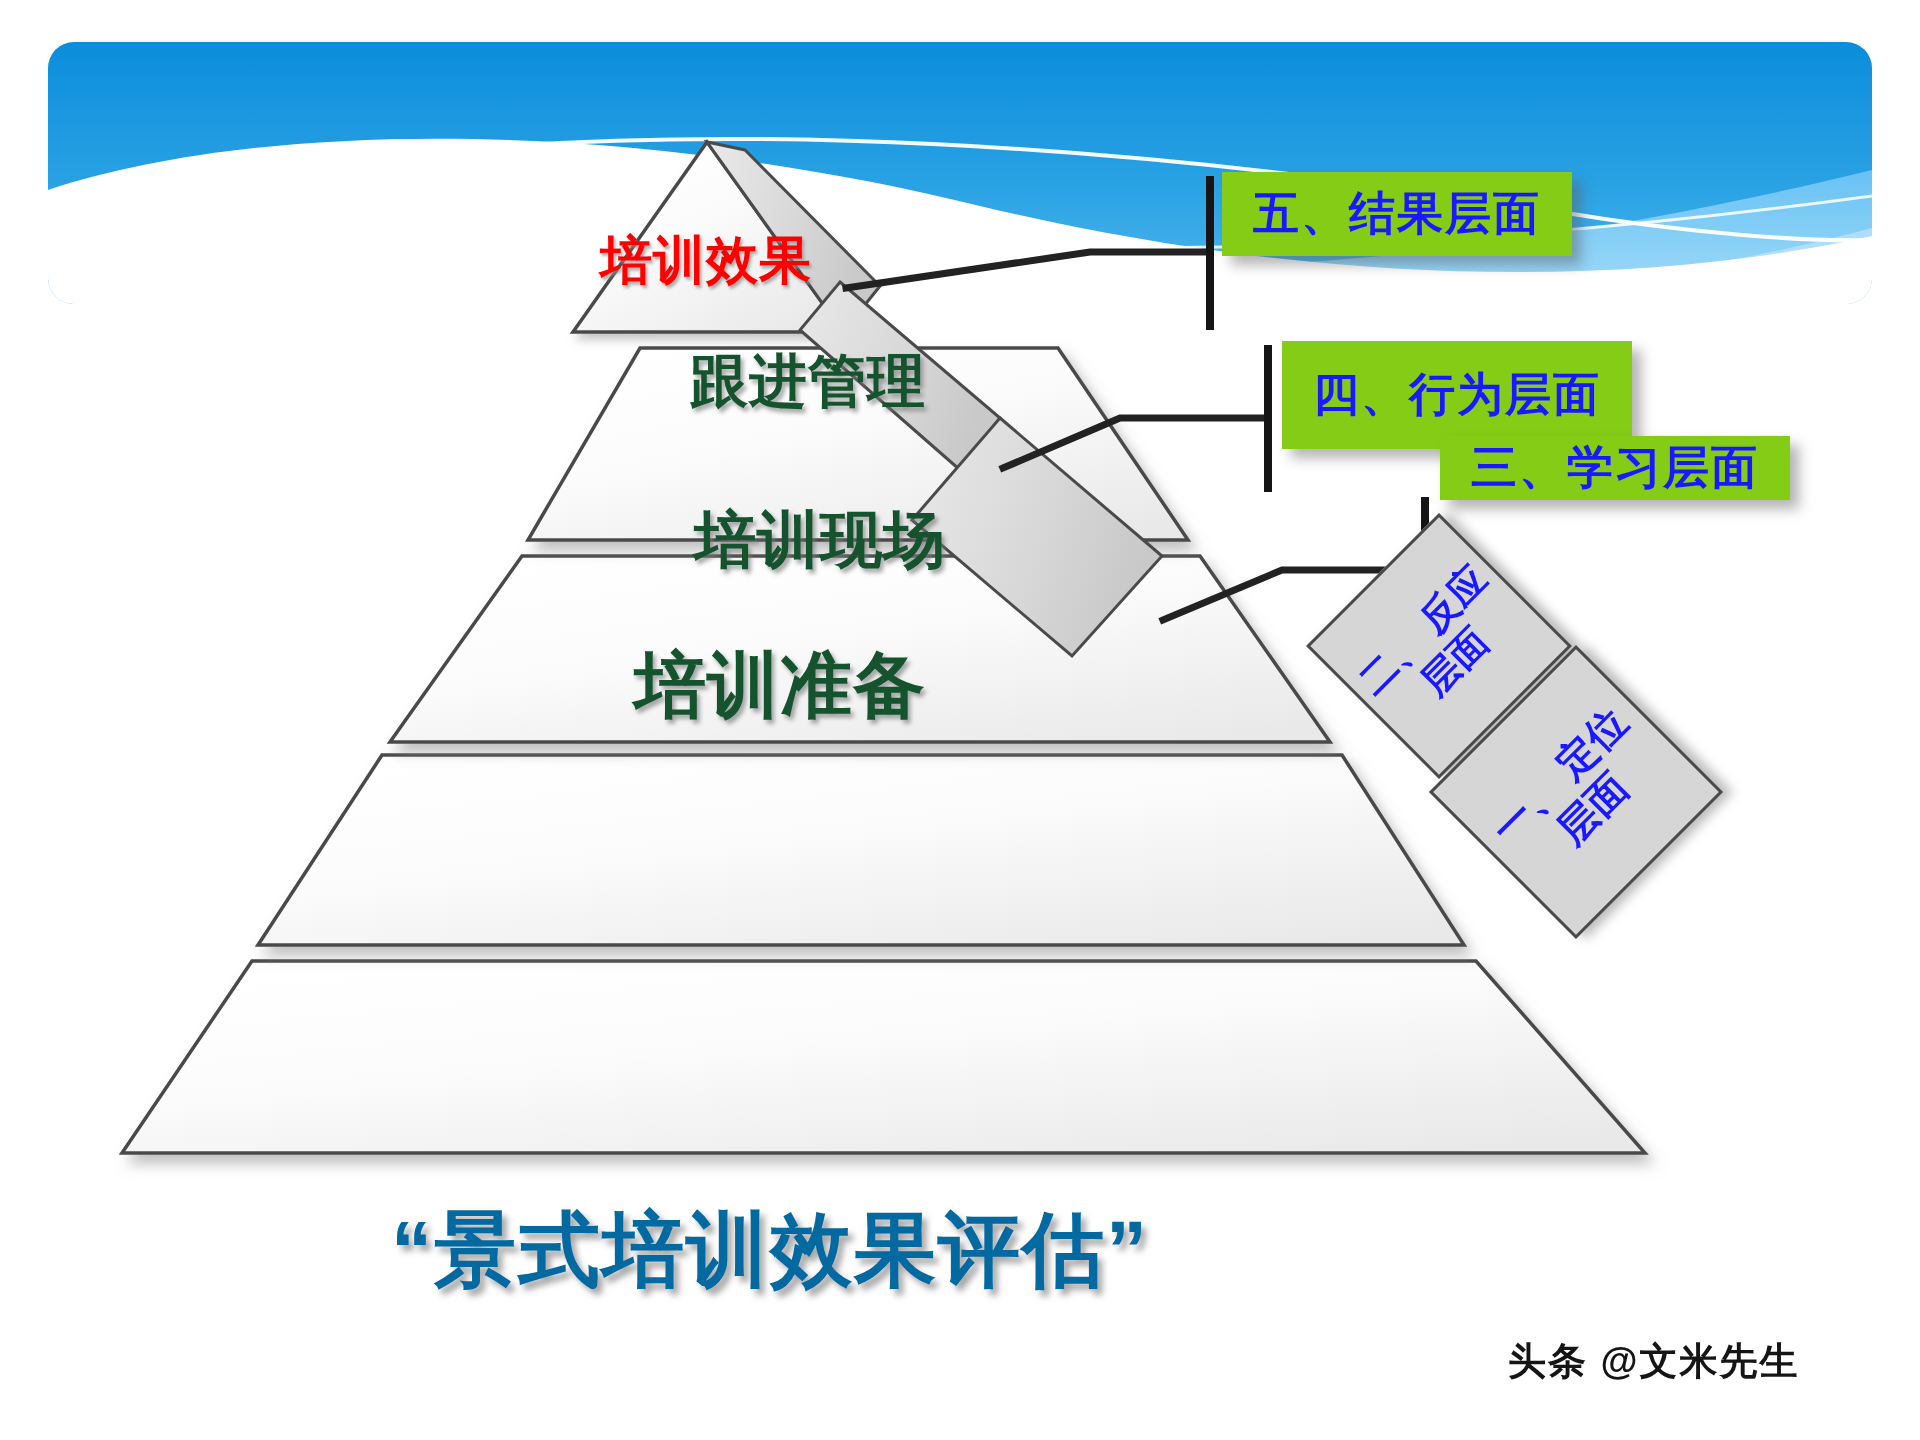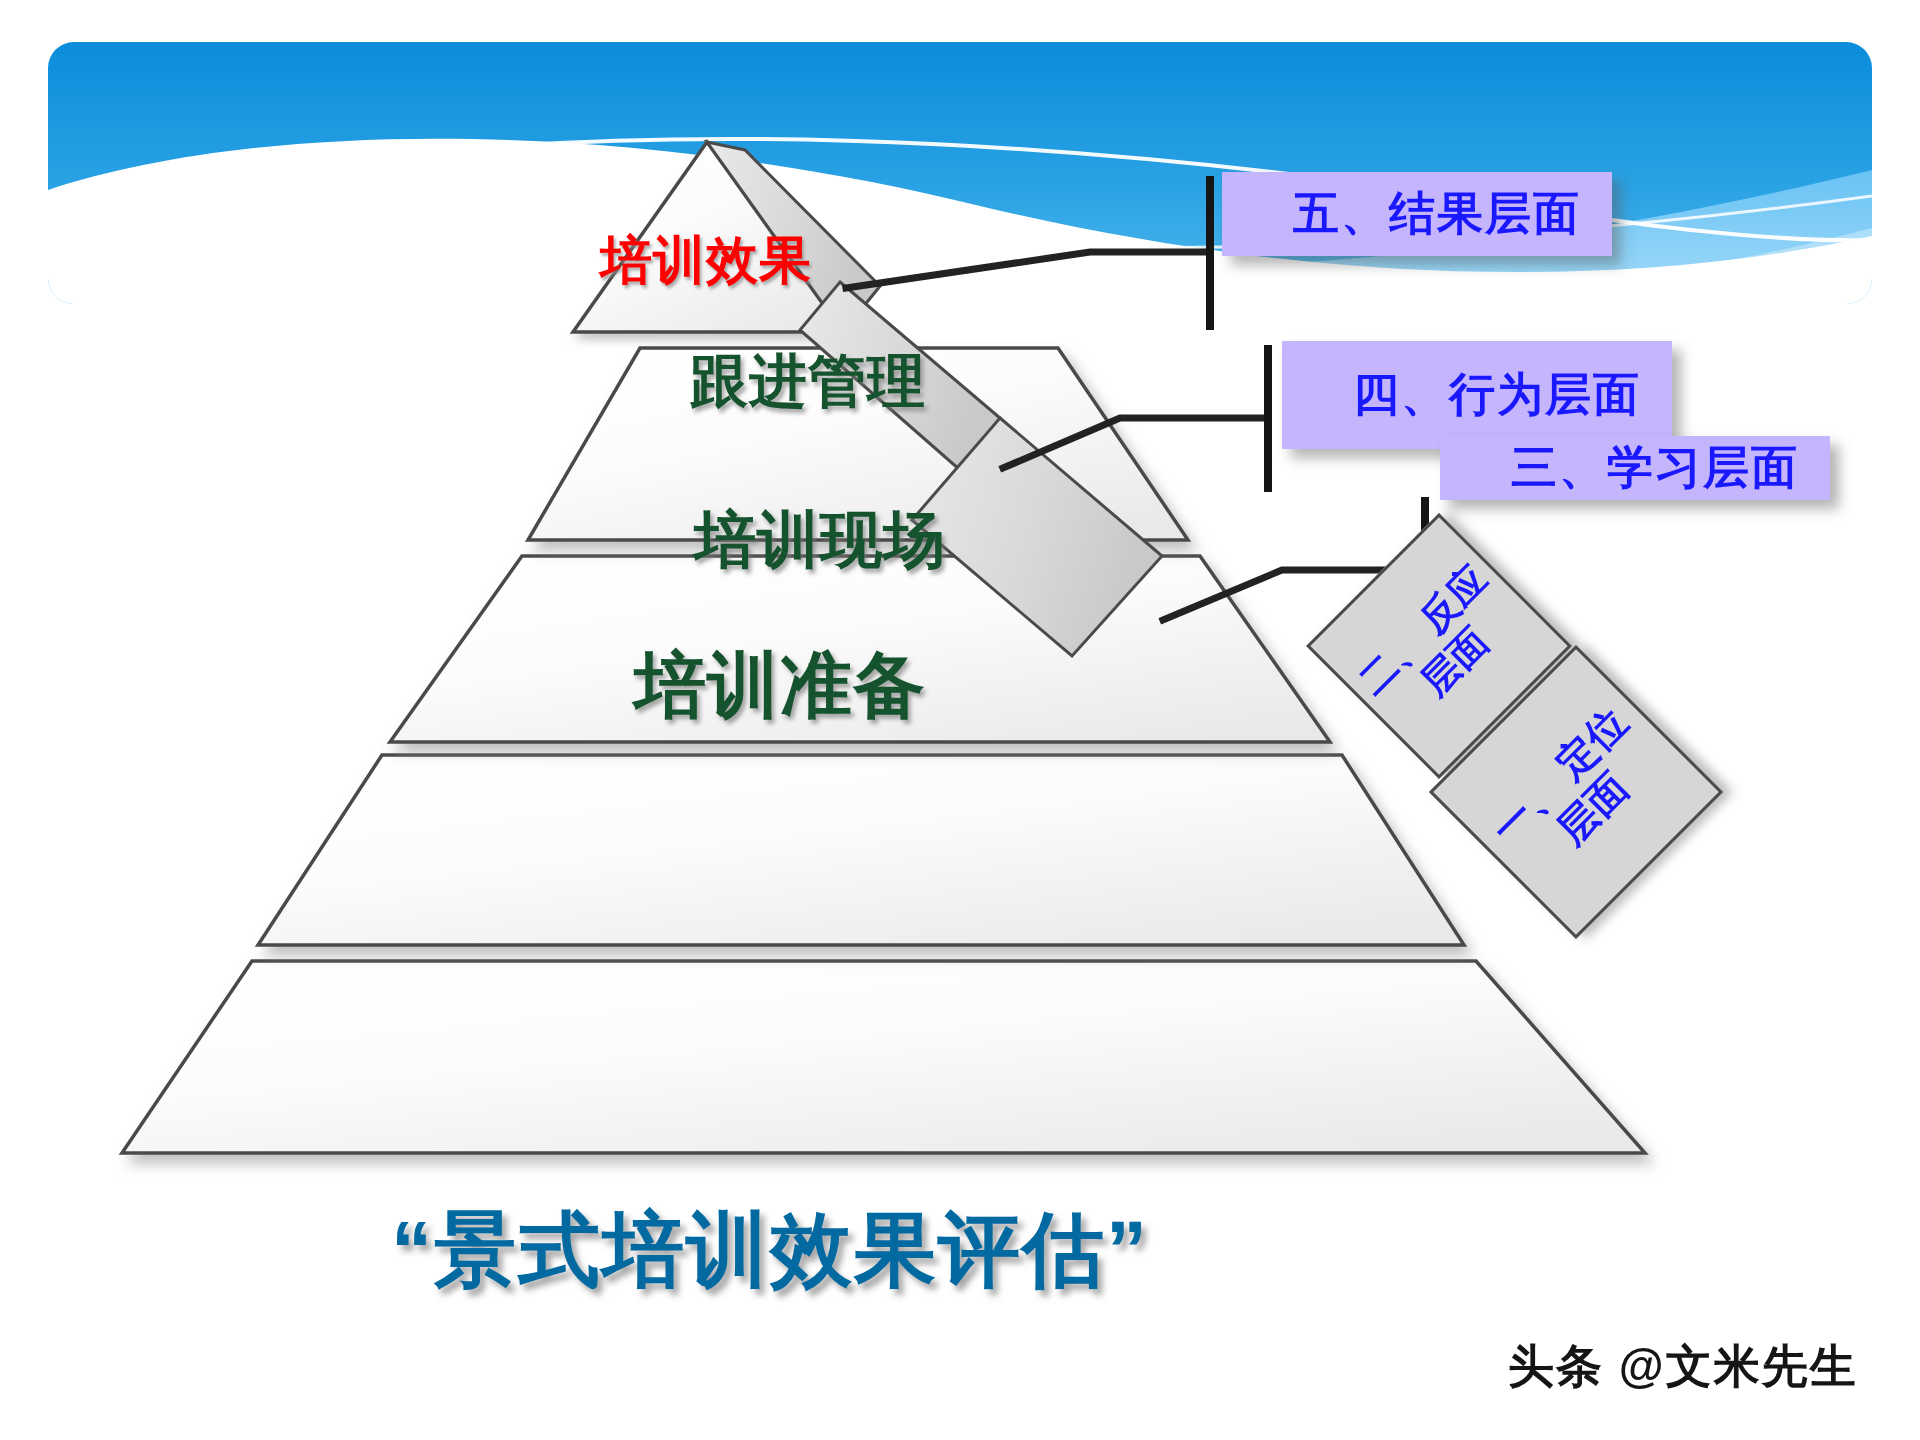--- a/index.html
+++ b/index.html
@@ -41,31 +41,30 @@
   }
   .tier-apex {
     font-weight: bold;
     color: #ff0000;
     text-shadow: 2px 3px 3px rgba(140,140,140,0.7);
     letter-spacing: 1px;
   }
   
   .callout {
     position: absolute;
-    background: #c4b5fd;
+    background: #84cc16;
     color: #1a18ff;
     font-weight: bold;
     display: flex;
     align-items: center;
     justify-content: center;
     box-shadow: 9px 9px 12px rgba(90,90,90,0.45);
     letter-spacing: 2px;
     text-align: center;
     line-height: 1.12;
-    padding-left: 40px;
   }
   .diamond {
     position: absolute;
     background: #d6d6d6;
     border: 3px solid #4a4a4a;
     color: #1a18ff;
     font-weight: bold;
     display: flex;
     align-items: center;
     justify-content: center;
@@ -202,15 +201,15 @@
   <div class="diamond" style="left:1472px; top:688px; width:202px; height:202px; font-size:40px;">
     <div>
       <span>一、</span>
       <span>定位</span>
       <span>层面</span>
     </div>
   </div>
 
   <div id="footer-title" style="left:0px; top:1196px; width:1540px; text-align:center; font-size:82px;">“景式培训效果评估”</div>
 
-  <div id="watermark" style="left:1508px; top:1336px; font-size:46px;">头条 @文米先生</div>
+  <div id="watermark" style="left:1508px; top:1336px; font-size:38px;">头条 @文米先生</div>
 
 </div>
 
 </body></html>

